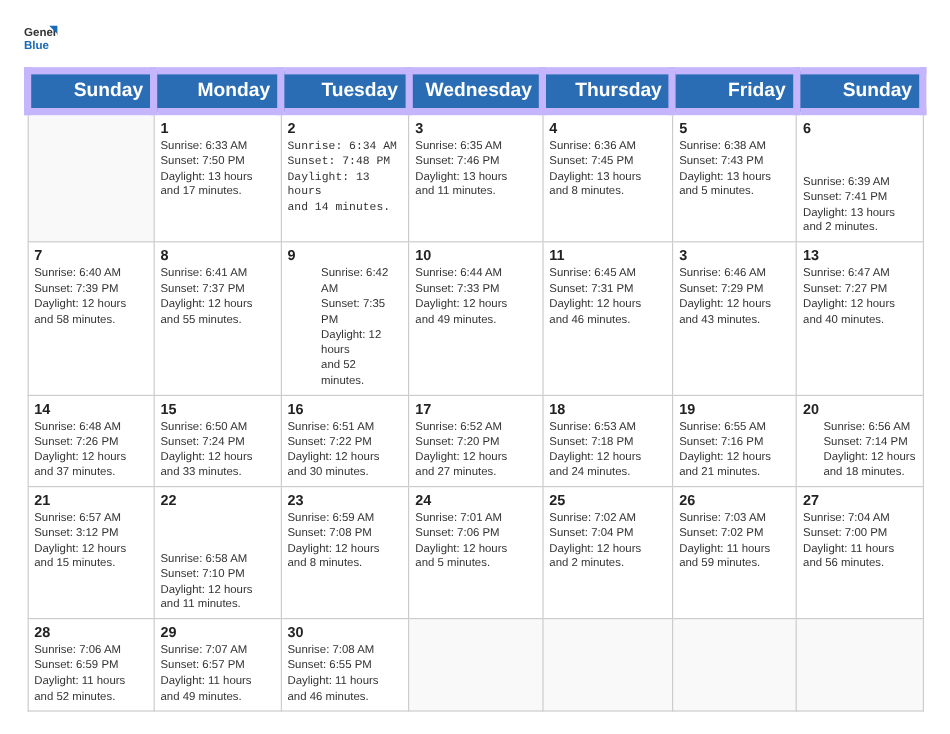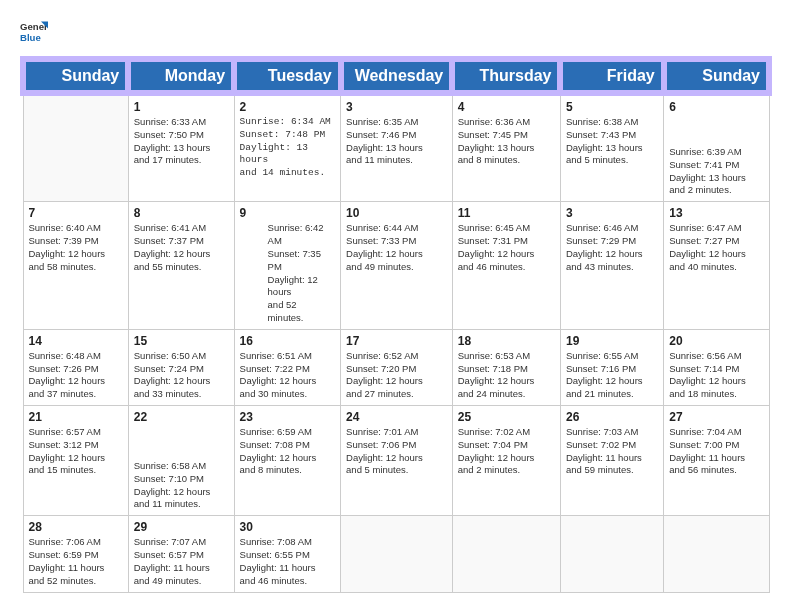--- a/index.html
+++ b/index.html
@@ -248,21 +248,21 @@
           </td>
           <td>
             <span class="day-num">19</span>
             <div class="day-info" style="white-space: pre-line;">Sunrise: 6:55 AM
 Sunset: 7:16 PM
 Daylight: 12 hours
 and 21 minutes.</div>
           </td>
           <td>
             <span class="day-num">20</span>
-            <div class="day-info" style="white-space: pre-line;">Sunrise: 6:56 AM
+            <div class="day-info" style="white-space: pre-line; margin-left: 17px;">Sunrise: 6:56 AM
 Sunset: 7:14 PM
 Daylight: 12 hours
 and 18 minutes.</div>
           </td>
         </tr>
         <tr>
           <td>
             <span class="day-num">21</span>
             <div class="day-info" style="white-space: pre-line;">Sunrise: 6:57 AM
 Sunset: 3:12 PM

